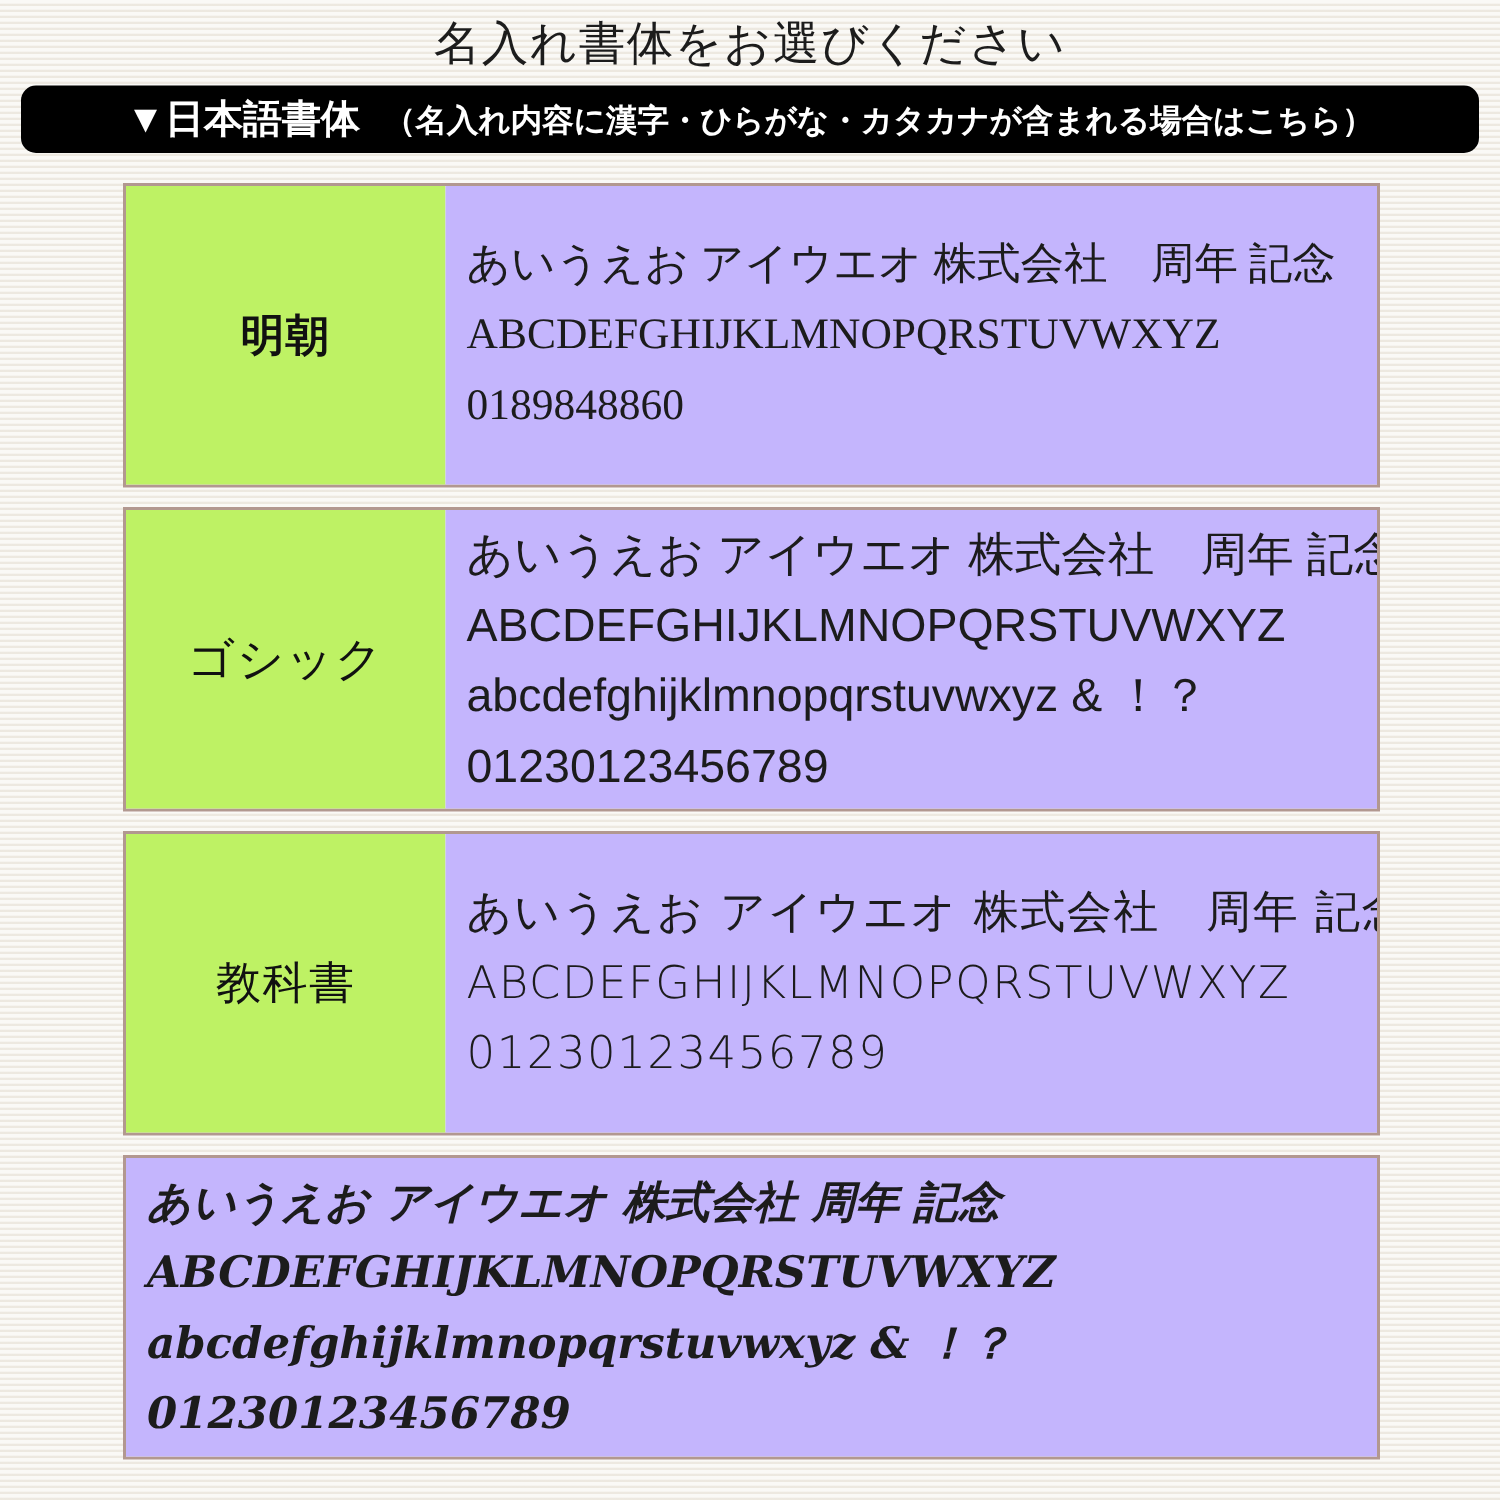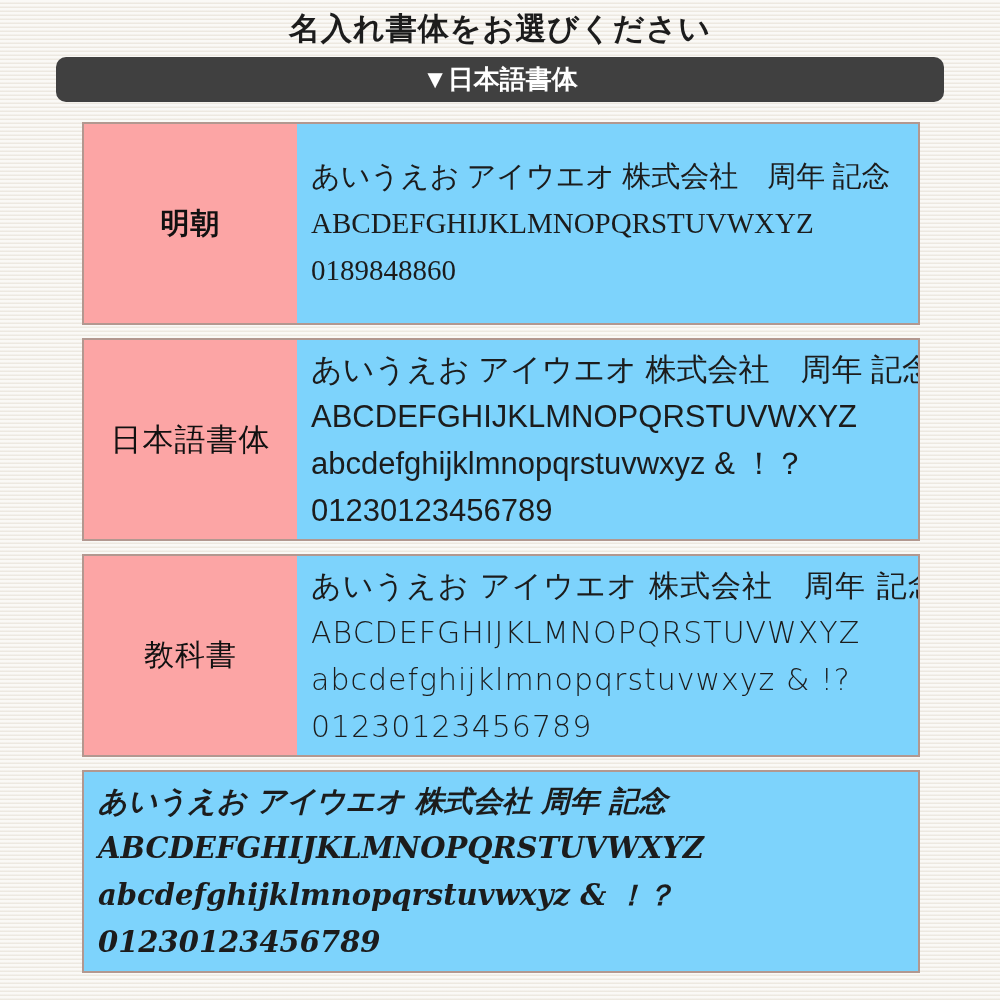--- a/index.html
+++ b/index.html
@@ -7,56 +7,56 @@
     width:1000px;height:1000px;overflow:hidden;
     background-color:#f5f2ec;
     background-image:repeating-linear-gradient(180deg,
       rgba(255,255,255,0.55) 0px, rgba(255,255,255,0.55) 2px,
       rgba(222,215,202,0.35) 3px, rgba(222,215,202,0.35) 4px);
     font-family:"Liberation Serif","DejaVu Serif",serif;
     color:#1c1c1c;
   }
   .page-title{
     margin:0;padding-top:8px;height:48px;
-    text-align:center;font-size:31px;font-weight:bold;
+    text-align:center;font-size:31px;font-weight:normal;
     letter-spacing:1px;
     font-family:"Liberation Serif","DejaVu Serif",serif;
   }
   .banner{
     box-sizing:border-box;
-    width:888px;height:45px;margin:1px auto 0 auto;
-    background:#404040;border-radius:10px;
+    width:972px;height:45px;margin:1px auto 0 auto;
+    background:#000000;border-radius:10px;
     color:#ffffff;
     display:flex;align-items:center;justify-content:center;
     gap:16px;white-space:nowrap;
     cursor:pointer;
   }
   .banner .banner-label{font-size:26px;font-weight:bold;}
   .banner .banner-note{font-size:21px;font-weight:bold;}
   .rows{
     width:838px;margin:20px 80px 0 82px;
   }
   .font-row{
     box-sizing:border-box;
     display:flex;
     border:2px solid #b29890;
     background:#fefefe;
     height:203px;
     margin-bottom:13px;
   }
   .font-label{
     width:213px;flex:0 0 213px;
-    background:#fca5a5;
+    background:#bef264;
     display:flex;align-items:center;justify-content:center;
     font-size:31px;color:#111111;
     letter-spacing:1px;
   }
   .font-samples{
     flex:1 1 auto;
-    background:#7dd3fc;
+    background:#c4b5fd;
     padding:4px 4px 4px 14px;
     display:flex;flex-direction:column;justify-content:center;
     overflow:hidden;
   }
   .sample-line{
     margin:0;line-height:47px;white-space:nowrap;
   }
   
   .f-mincho .font-label,
   .f-mincho .sample-line{
@@ -80,49 +80,49 @@
     font-style:italic;font-size:29px;font-weight:600;
   }
 </style>
 </head>
 <body>
 
 <h1 class="page-title">名入れ書体をお選びください</h1>
 
 <div class="banner">
   <span class="banner-label">▼日本語書体</span>
+  <span class="banner-note">（名入れ内容に漢字・ひらがな・カタカナが含まれる場合はこちら）</span>
 </div>
 
 <div class="rows">
 
   <div class="font-row f-mincho">
     <div class="font-label">明朝</div>
     <div class="font-samples">
       <p class="sample-line">あいうえお アイウエオ 株式会社　周年 記念</p>
       <p class="sample-line">ABCDEFGHIJKLMNOPQRSTUVWXYZ</p>
       <p class="sample-line">0189848860</p>
     </div>
   </div>
 
   <div class="font-row f-gothic">
-    <div class="font-label">日本語書体</div>
+    <div class="font-label">ゴシック</div>
     <div class="font-samples">
       <p class="sample-line">あいうえお アイウエオ 株式会社　周年 記念</p>
       <p class="sample-line">ABCDEFGHIJKLMNOPQRSTUVWXYZ</p>
       <p class="sample-line">abcdefghijklmnopqrstuvwxyz &amp; ！？</p>
       <p class="sample-line">01230123456789</p>
     </div>
   </div>
 
   <div class="font-row f-kyokasho">
     <div class="font-label">教科書</div>
     <div class="font-samples">
       <p class="sample-line">あいうえお アイウエオ 株式会社　周年 記念</p>
       <p class="sample-line">ABCDEFGHIJKLMNOPQRSTUVWXYZ</p>
-      <p class="sample-line">abcdefghijklmnopqrstuvwxyz &amp; !?</p>
       <p class="sample-line">01230123456789</p>
     </div>
   </div>
 
   <div class="font-row f-gyosho">
     <div class="font-samples">
       <p class="sample-line">あいうえお アイウエオ 株式会社 周年 記念</p>
       <p class="sample-line">ABCDEFGHIJKLMNOPQRSTUVWXYZ</p>
       <p class="sample-line">abcdefghijklmnopqrstuvwxyz &amp; ！？</p>
       <p class="sample-line">01230123456789</p>

